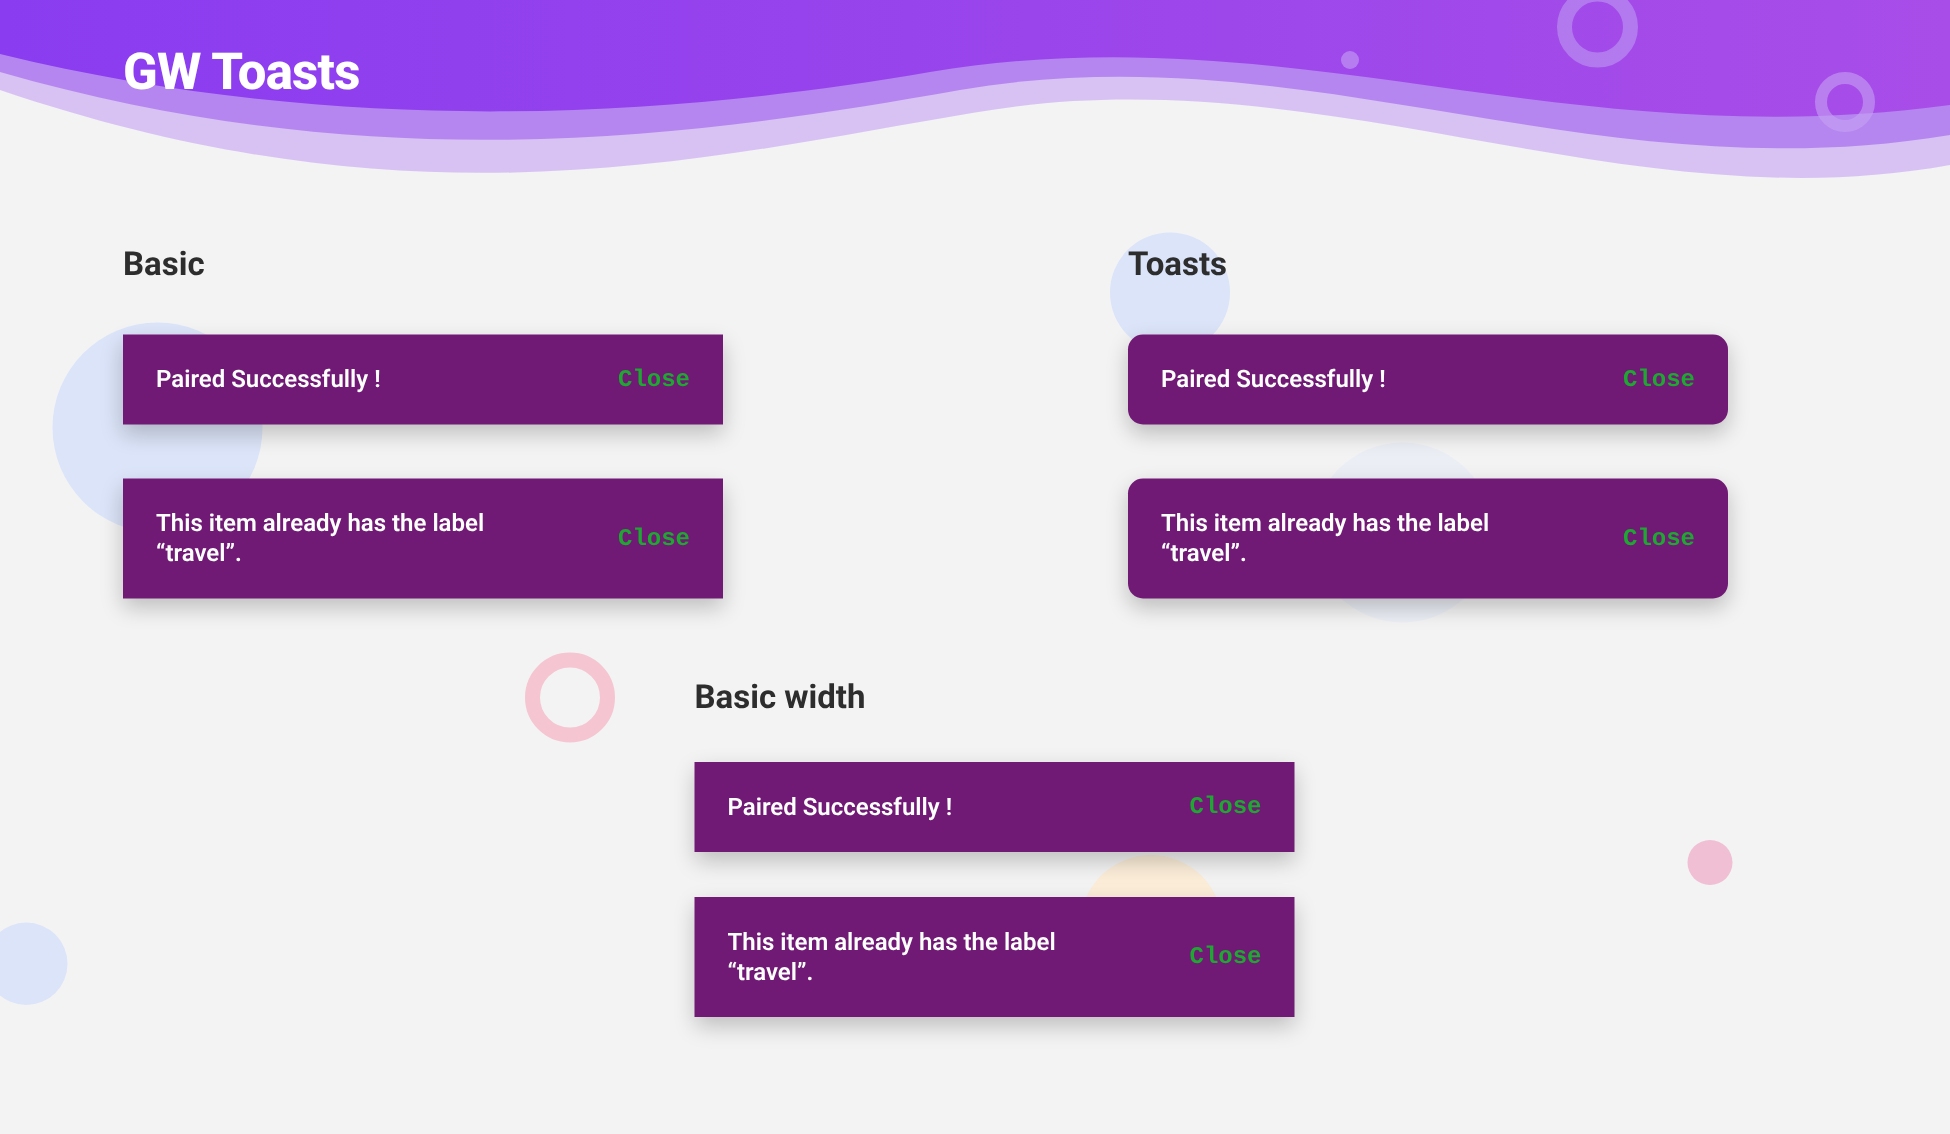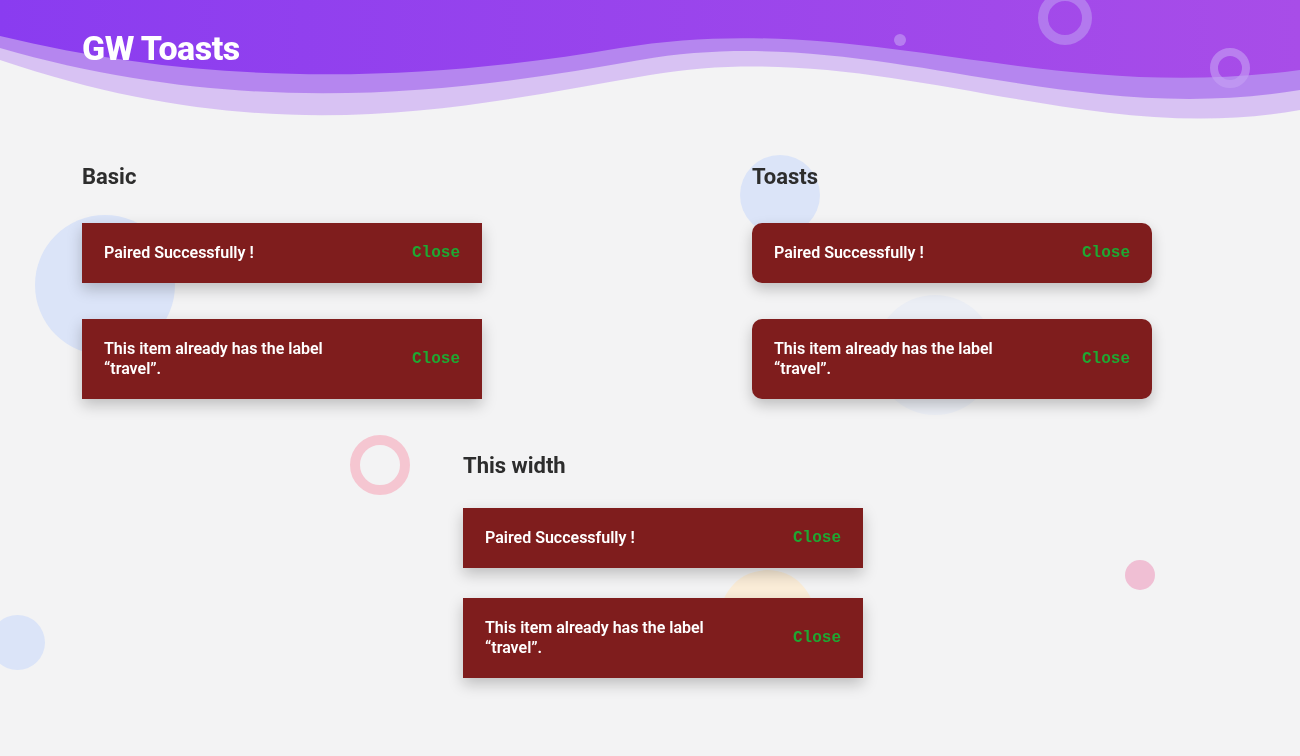--- a/index.html
+++ b/index.html
@@ -55,21 +55,21 @@
   .col { width: 400px; }
   .col.right { width: 400px; }
   .section-title {
     font-size: 22px;
     font-weight: 700;
     color: #2d2d2d;
     margin-bottom: 34px;
   }
 
   .toast {
-    background: #7f1d1d;
+    background: #701a75;
     color: #ffffff;
     display: flex;
     align-items: center;
     justify-content: space-between;
     padding: 20px 22px;
     margin-bottom: 36px;
     box-shadow: 0 6px 14px rgba(0,0,0,0.22);
     gap: 36px;
   }
   .toast .msg {
@@ -158,21 +158,21 @@
 
       <div class="toast rounded">
         <span class="msg">This item already has the label “travel”.</span>
         <button class="close">Close</button>
       </div>
     </div>
   </div>
 
   <div class="row-bottom">
     <div class="col">
-      <h2 class="section-title">This width</h2>
+      <h2 class="section-title">Basic width</h2>
 
       <div class="toast">
         <span class="msg">Paired Successfully !</span>
         <button class="close">Close</button>
       </div>
 
       <div class="toast">
         <span class="msg">This item already has the label “travel”.</span>
         <button class="close">Close</button>
       </div>

